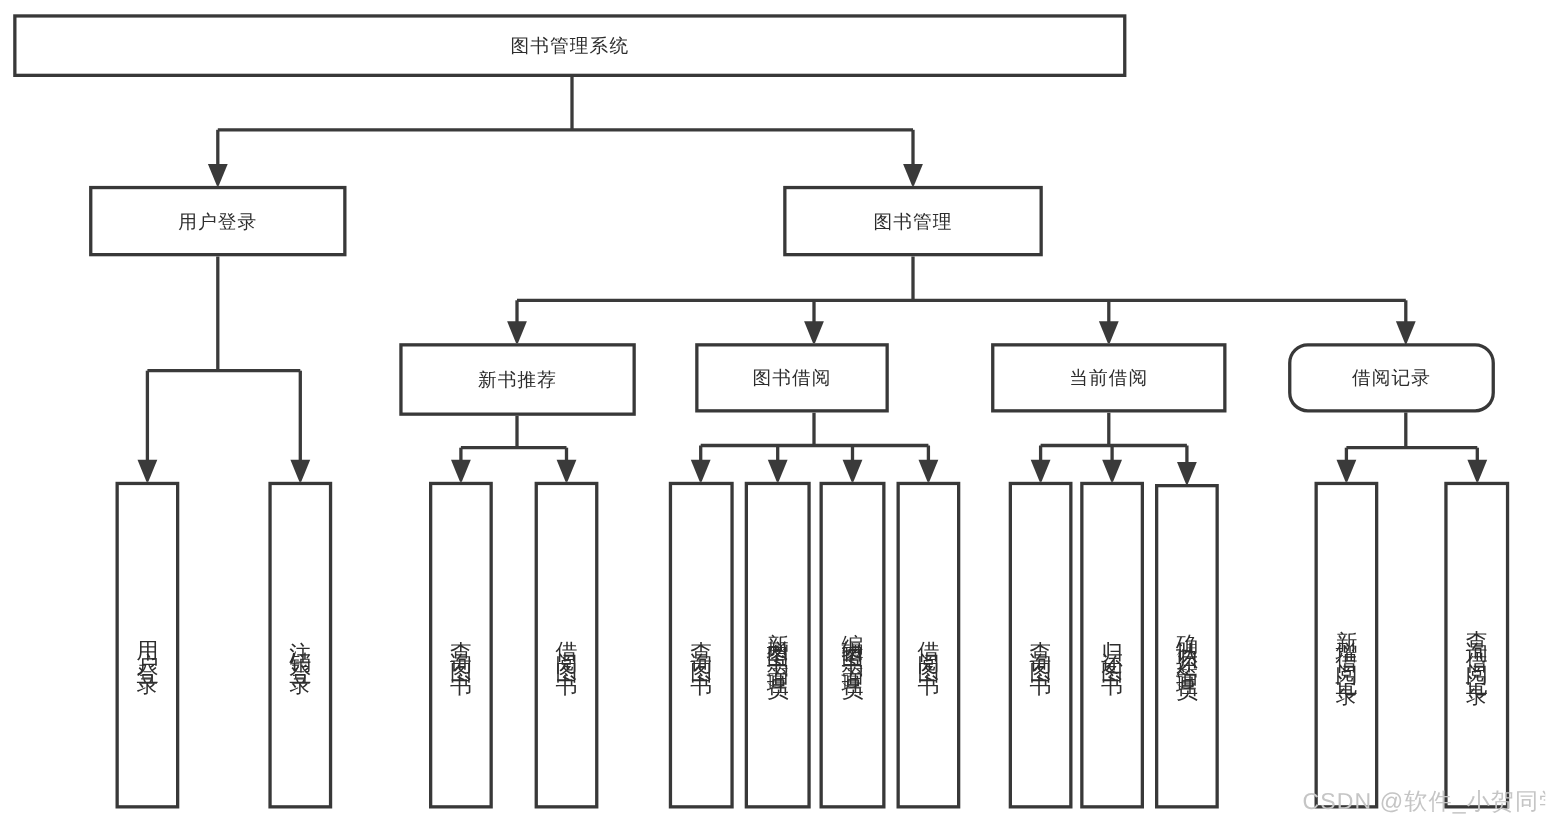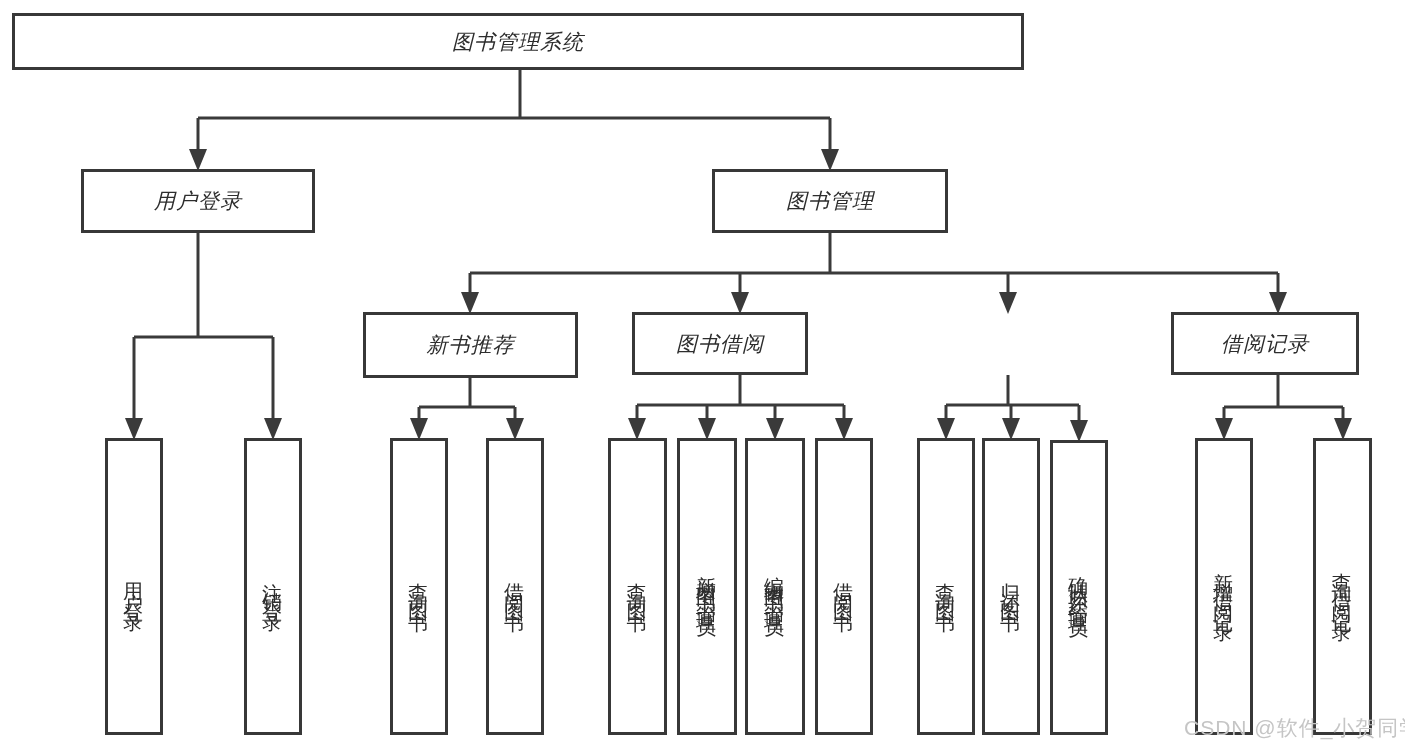--- a/index.html
+++ b/index.html
@@ -8,21 +8,21 @@
     font-family:"Liberation Sans", sans-serif; overflow:hidden;
   }
   .connectors { position:absolute; left:0; top:0; width:1405px; height:747px; }
   .connectors path.line { stroke:#3a3a3a; stroke-width:3; fill:none; }
   .connectors path.arrow { fill:#3a3a3a; stroke:none; }
   .node {
     position:absolute; box-sizing:border-box; background:#ffffff;
     border:3px solid #383838; color:#2d2d2d;
     display:flex; align-items:center; justify-content:center;
   }
-  .hbox { font-size:21px; letter-spacing:1px; white-space:nowrap;font-style:italic; }
+  .hbox { font-size:17px; letter-spacing:1px; white-space:nowrap; }
   .vbox { writing-mode:vertical-rl; text-orientation:mixed; font-size:20px; letter-spacing:10px; }
   .vbox.long { letter-spacing:6px; }
   .watermark {
     position:absolute; left:1184px; top:714px; font-size:21px;
     color:#c5c5c5; letter-spacing:1px; white-space:nowrap;
   }
 </style>
 </head>
 <body>
 
@@ -90,21 +90,22 @@
     <path class="arrow" d="M1343 440 L1334 418 L1352 418 Z"></path>
   </svg>
 
   <div class="node hbox" style="left:12px; top:13px; width:1012px; height:57px;">图书管理系统</div>
 
   <div class="node hbox" style="left:81px; top:169px; width:234px; height:64px;">用户登录</div>
   <div class="node hbox" style="left:712px; top:169px; width:236px; height:64px;">图书管理</div>
 
   <div class="node hbox" style="left:363px; top:312px; width:215px; height:66px;">新书推荐</div>
   <div class="node hbox" style="left:632px; top:312px; width:176px; height:63px;">图书借阅</div>
-  <div class="node hbox" style="left:1171px; top:312px; width:188px; height:63px;">借阅记录</div>
+  <div class="node hbox" style="left:901px; top:312px; width:214px; height:63px;">当前借阅</div>
+  <div class="node hbox" style="left:1171px; top:312px; width:188px; height:63px;border-radius:18px;">借阅记录</div>
 
   <div class="node vbox" style="left:105px; top:438px; width:58px; height:297px;">用户登录</div>
   <div class="node vbox" style="left:244px; top:438px; width:58px; height:297px;">注销登录</div>
 
   <div class="node vbox" style="left:390px; top:438px; width:58px; height:297px;">查询图书</div>
   <div class="node vbox" style="left:486px; top:438px; width:58px; height:297px;">借阅图书</div>
 
   <div class="node vbox" style="left:608px; top:438px; width:59px; height:297px;">查询图书</div>
   <div class="node vbox long" style="left:677px; top:438px; width:60px; height:297px;">新增图书（管理员）</div>
   <div class="node vbox long" style="left:745px; top:438px; width:60px; height:297px;">编辑图书（管理员）</div>

